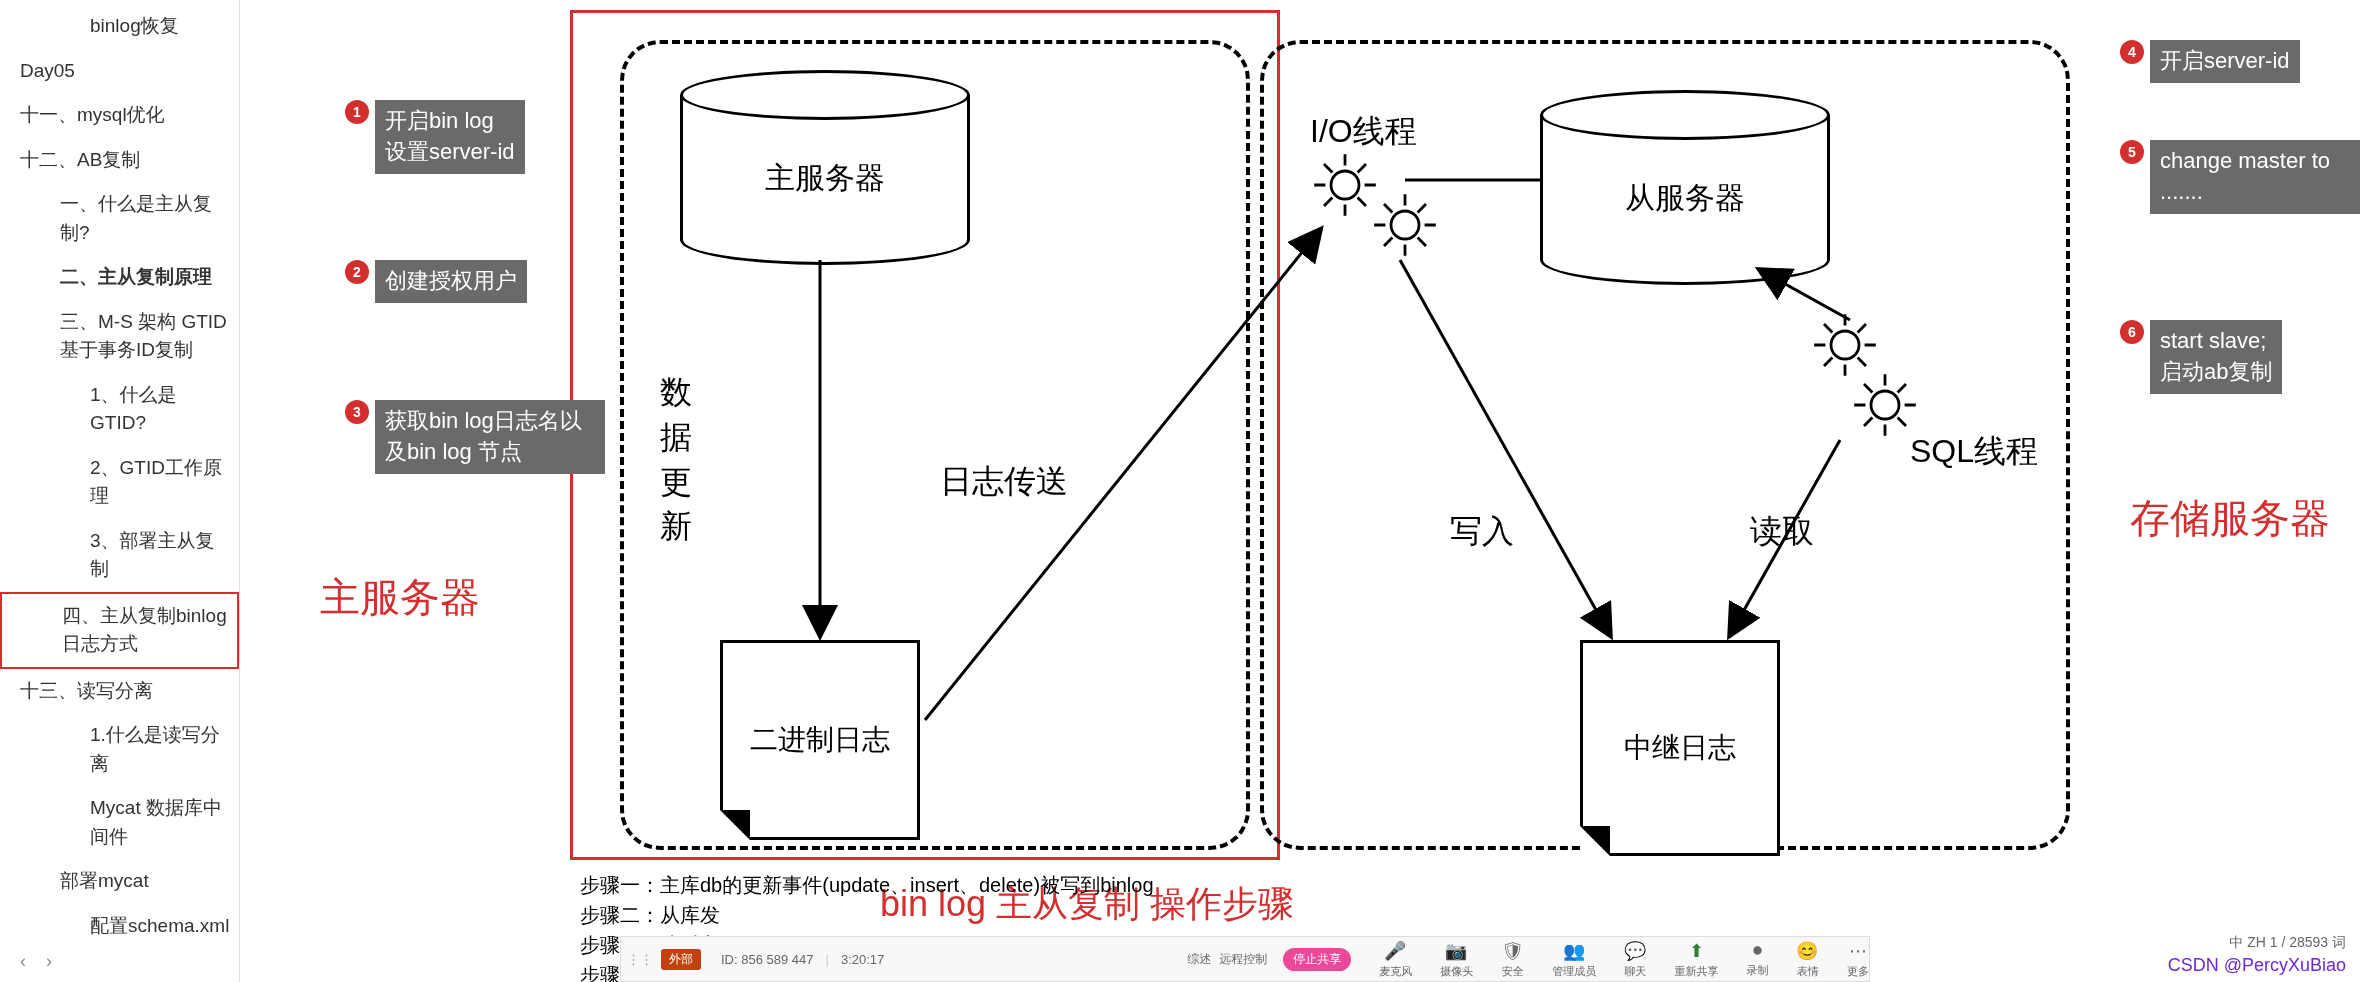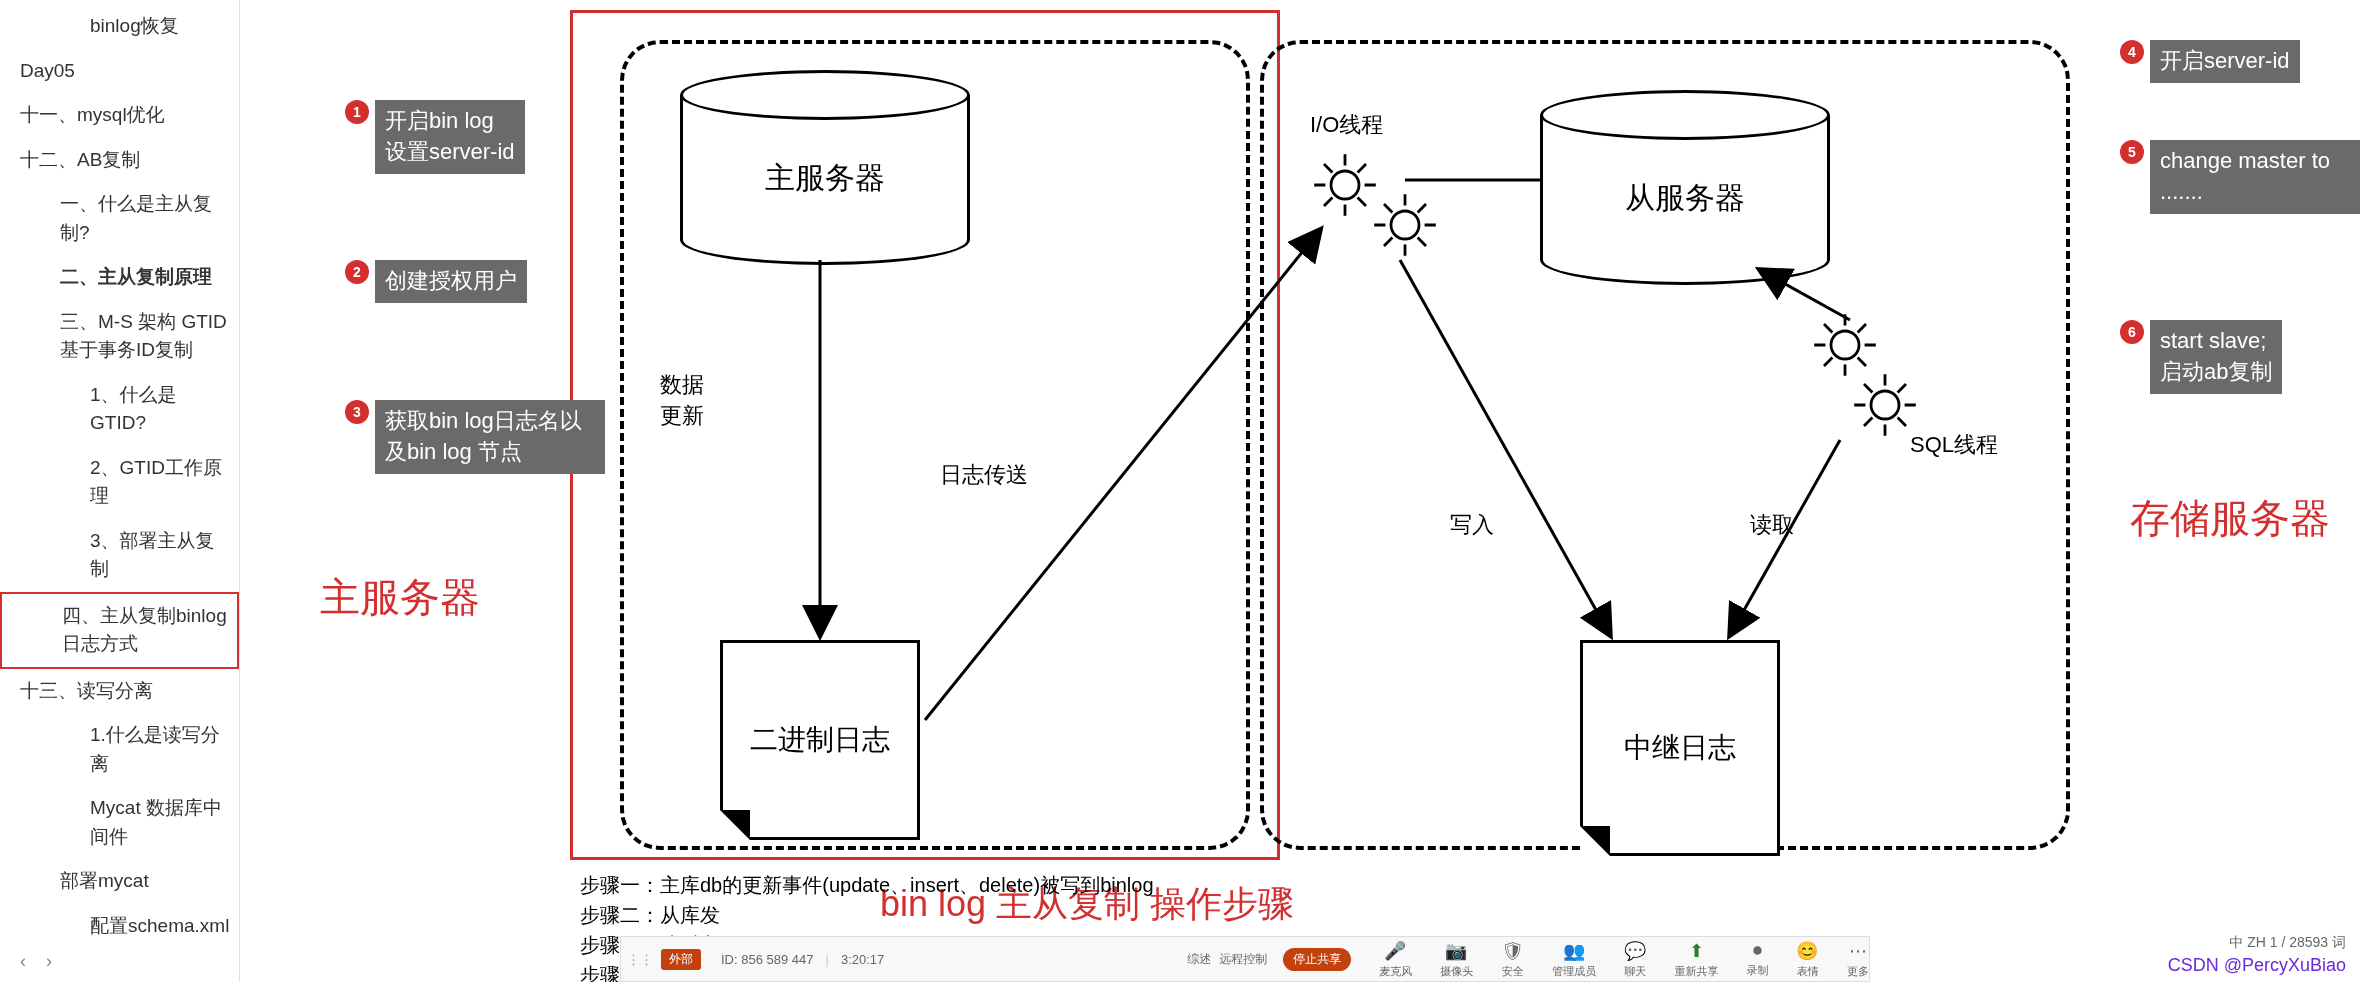--- a/index.html
+++ b/index.html
@@ -54,35 +54,35 @@
   .ann3 { left: 85px; top: 400px; }
   .ann4 { left: 1860px; top: 40px; }
   .ann5 { left: 1860px; top: 140px; }
   .ann6 { left: 1860px; top: 320px; }
   
   .big-red-label { position: absolute; color: #d32f2f; font-size: 40px; font-weight: normal; }
   .lbl-master { left: 60px; top: 570px; }
   .lbl-storage { left: 1870px; top: 490px; width: 200px; line-height: 1.4; }
   .lbl-binlog { left: 620px; top: 880px; font-size: 36px; }
   
-  .flow-label { position: absolute; font-size: 22px; color: #000; }
+  .flow-label { position: absolute; font-size: 32px; color: #000; }
   .lbl-update { left: 400px; top: 370px; line-height: 1.4; }
   .lbl-transfer { left: 680px; top: 460px; }
   .lbl-io { left: 1050px; top: 110px; }
   .lbl-write { left: 1190px; top: 510px; }
   .lbl-read { left: 1490px; top: 510px; }
   .lbl-sql { left: 1650px; top: 430px; }
   
   .steps-text { position: absolute; left: 320px; top: 870px; font-size: 20px; line-height: 1.5; color: #000; }
   
   .toolbar { position: absolute; left: 360px; top: 936px; width: 1250px; height: 46px; background: #f8f8f8; border: 1px solid #ddd; display: flex; align-items: center; font-size: 13px; }
   .toolbar .tag { background: #c2410c; color: #fff; padding: 2px 8px; border-radius: 3px; margin: 8px 8px; font-size: 12px; }
   .toolbar .id { color: #666; margin: 0 12px; }
   .toolbar .time { color: #666; margin: 0 12px; }
-  .toolbar .btn-stop { background: #c2410c; color: #fff; padding: 3px 10px; border-radius: 12px; margin: 12px 8px; font-size: 12px; }
+  .toolbar .btn-stop { background: #ec4899; color: #fff; padding: 3px 10px; border-radius: 12px; margin: 12px 8px; font-size: 12px; }
   .toolbar .icons { display: flex; gap: 28px; margin-left: 20px; align-items: center; }
   .toolbar .icon-item { display: flex; flex-direction: column; align-items: center; color: #666; font-size: 11px; gap: 2px; }
   .toolbar .icon-item .ic { font-size: 18px; }
   
   .watermark { position: absolute; right: 20px; bottom: 6px; color: #6d28d9; font-size: 18px; }
   .status-right { position: absolute; right: 20px; bottom: 30px; color: #666; font-size: 14px; }
   
   svg.arrow-svg { position: absolute; overflow: visible; pointer-events: none; }
 </style>
 </head>

